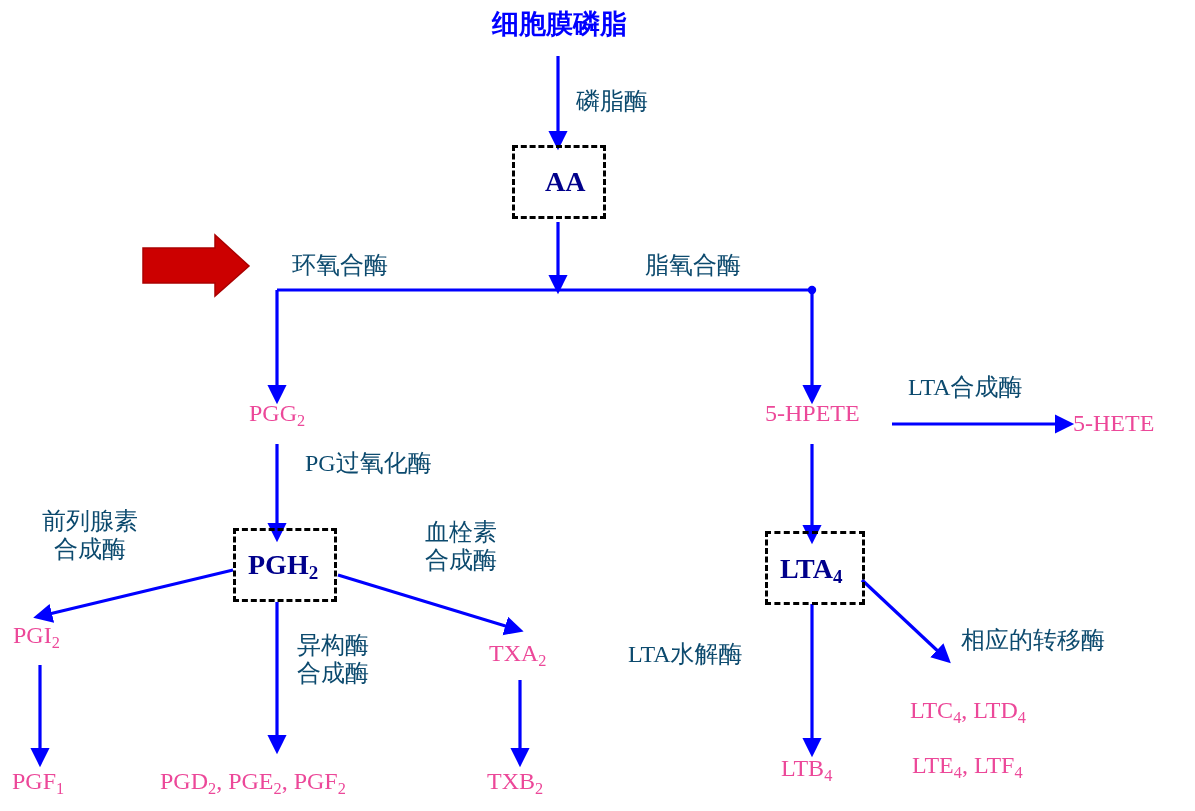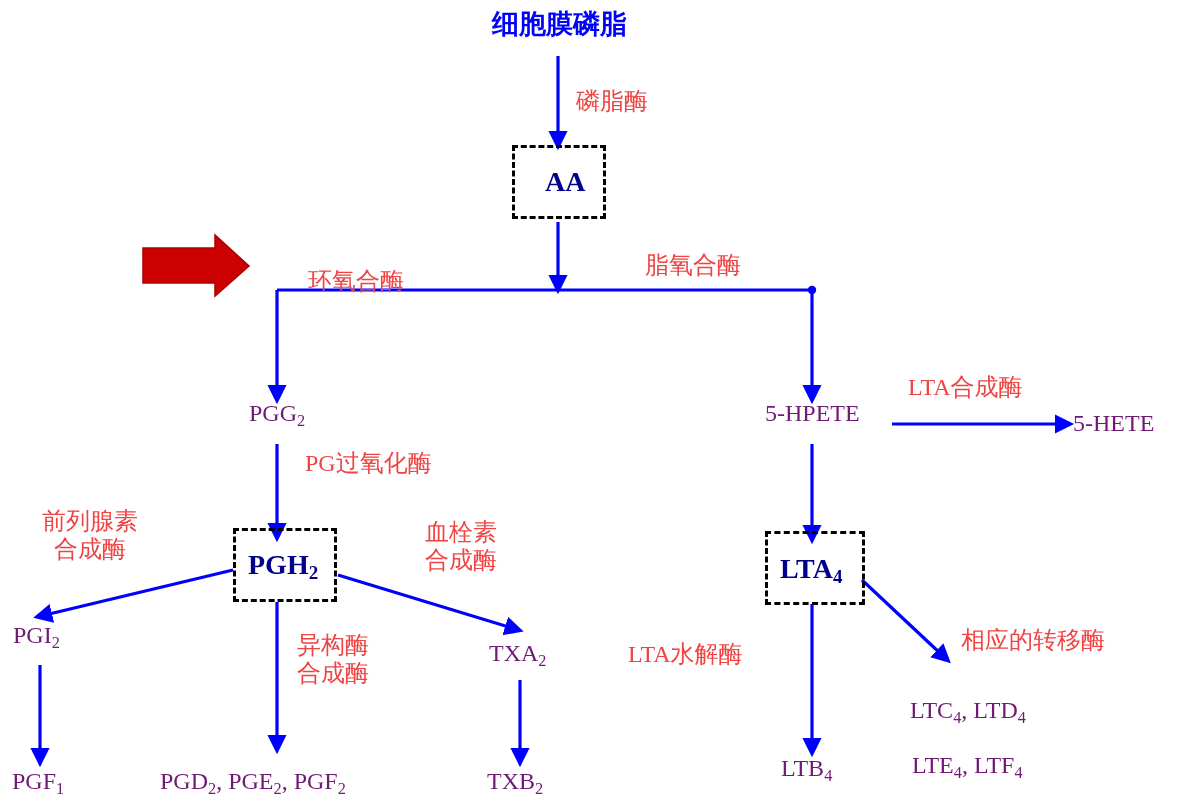--- a/index.html
+++ b/index.html
@@ -36,25 +36,25 @@
     font-size: 27px;
     font-family: "DejaVu Sans", sans-serif;
   }
   .t-box-label {
     color: #00008b;
     font-weight: bold;
     font-size: 28px;
     font-family: "Liberation Serif", serif;
   }
   .t-enzyme {
-    color: #ef4444;
+    color: #0c4a6e;
     font-size: 24px;
   }
   .t-metab {
-    color: #701a75;
+    color: #ec4899;
     font-size: 24px;
   }
   .dashed-box {
     position: absolute;
     border: 3px dashed #000000;
     box-sizing: border-box;
     background: transparent;
   }
   .sub {
     font-size: 0.68em;
@@ -124,21 +124,21 @@
   <div class="node t-title" style="left:492px; top:8px;">细胞膜磷脂</div>
 
   <div class="node t-box-label" style="left:545px; top:166px;">AA</div>
 
   <div class="node t-box-label" style="left:248px; top:549px;"><span>PGH</span><span class="sub">2</span></div>
 
   <div class="node t-box-label" style="left:780px; top:553px;"><span>LTA</span><span class="sub">4</span></div>
 
   <div class="node t-enzyme" style="left:576px; top:88px;">磷脂酶</div>
 
-  <div class="node t-enzyme" style="left:308px; top:252px;margin-top:16px;">环氧合酶</div>
+  <div class="node t-enzyme" style="left:292px; top:252px;">环氧合酶</div>
 
   <div class="node t-enzyme" style="left:645px; top:252px;">脂氧合酶</div>
 
   <div class="node t-enzyme" style="left:305px; top:450px;">PG过氧化酶</div>
 
   <div class="node t-enzyme ctr" style="left:42px; top:508px;">
     <div>前列腺素</div>
     <div>合成酶</div>
   </div>
 

